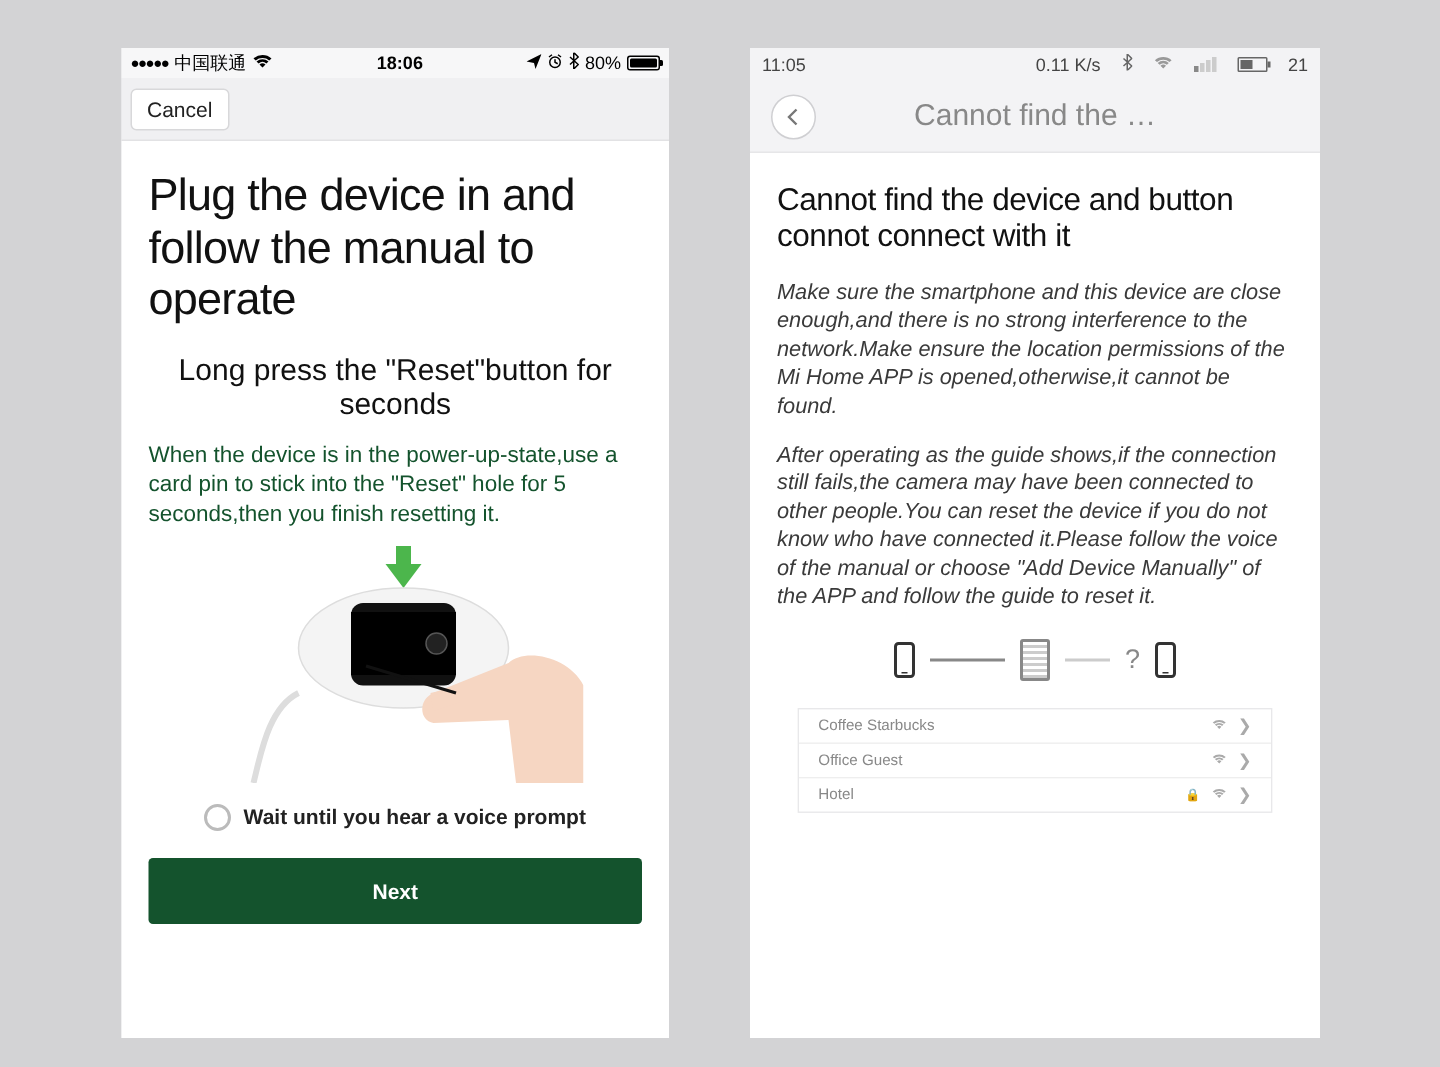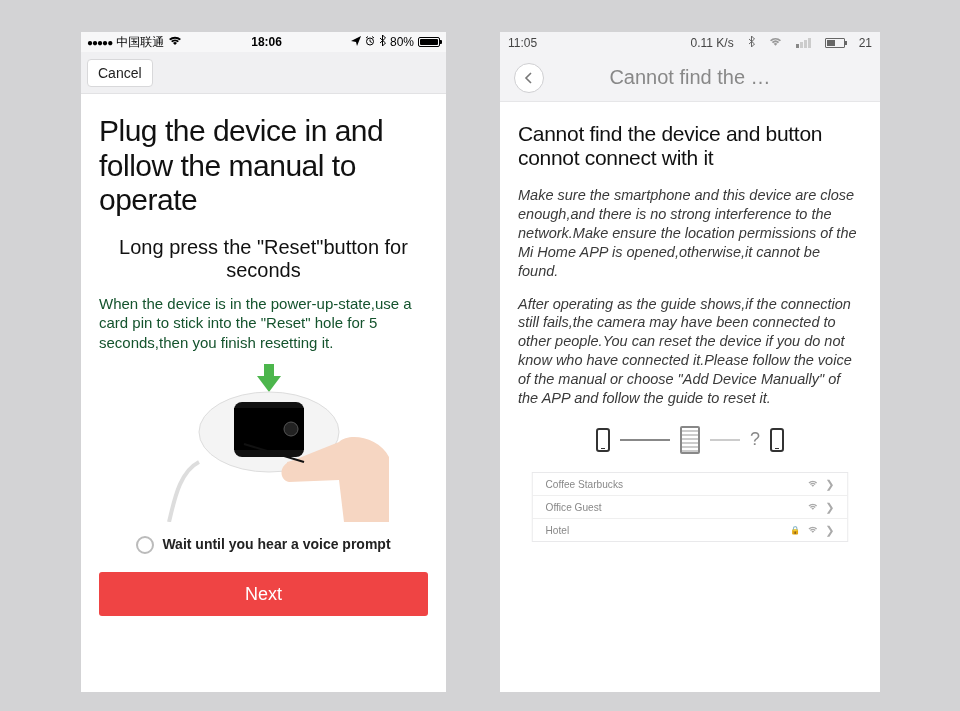--- a/index.html
+++ b/index.html
@@ -76,22 +76,22 @@
   .checkbox-row {
     display: flex; gap: 8px; margin-top: 14px;
     font-size: 14px; font-weight: 600; color: #222;
   }
   .radio {
     width: 18px; height: 18px; border: 2px solid #bbb; border-radius: 50%;
     background: #fff;
   }
   .next-btn {
     margin-top: 18px; width: 100%; height: 44px;
-    background: #ef4444; color: #fff; border: none; border-radius: 3px;
-    font-size: 18px; font-weight: 400;
+    background: #14532d; color: #fff; border: none; border-radius: 3px;
+    font-size: 14px; font-weight: 700;
   }
 
   
   .statusbar-and {
     height: 22px; display: flex; align-items: center; justify-content: space-between;
     padding: 0 8px; font-size: 12px; color: #444; background: #f3f3f5;
   }
   .sb-r-right { display:flex; align-items:center; gap:14px; }
   .sig-bars { display:flex; align-items:flex-end; gap:1px; }
   .sig-bars span { width:3px; background:#ccc; }

